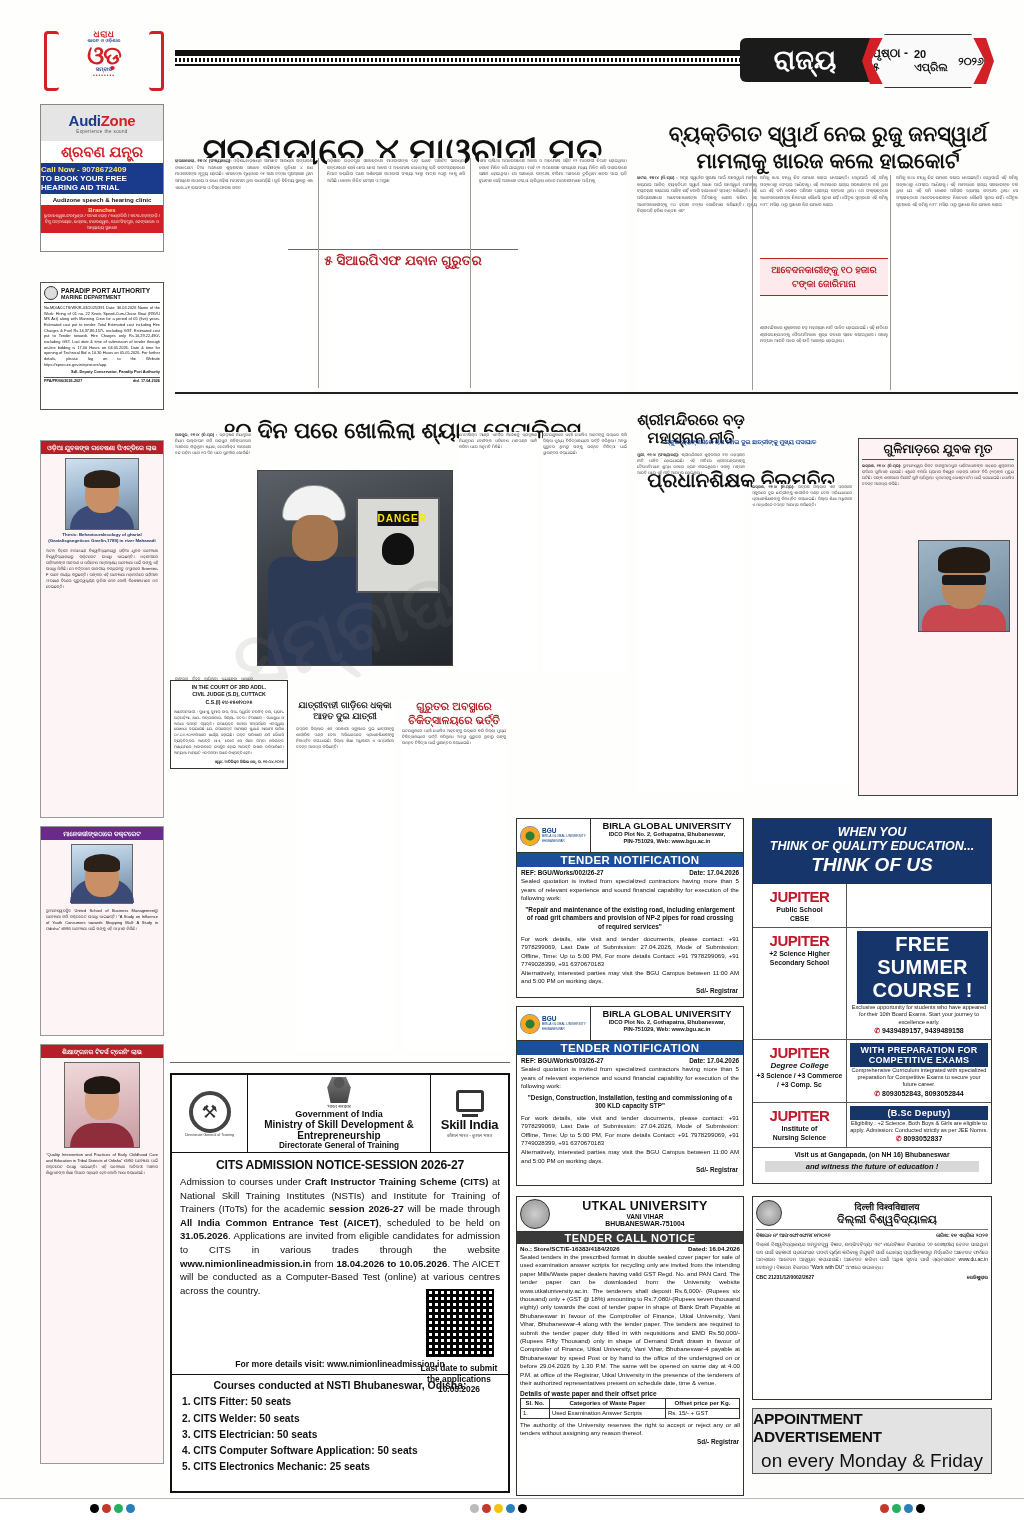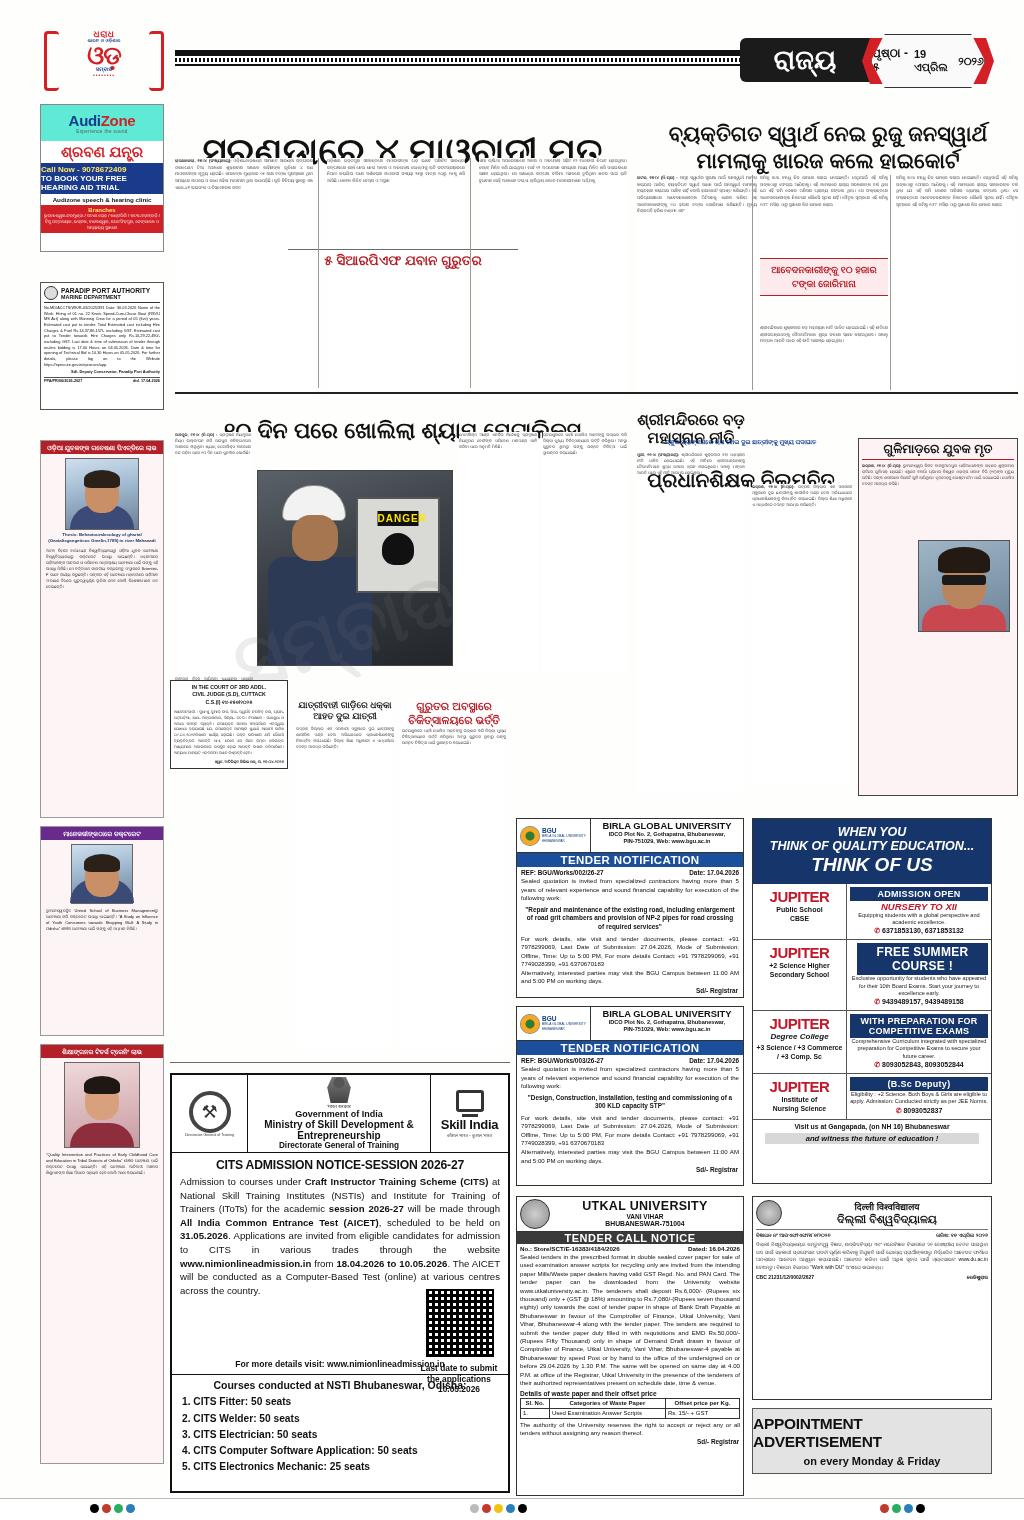--- a/index.html
+++ b/index.html
@@ -75,21 +75,21 @@
   }
   .odia-body.sm { font-size:4px; line-height:1.5; }
 
   .col-rule { position:absolute; width:1px; background:#9a9a9a; }
   .hr-thin { position:absolute; height:1px; background:#6a6a6a; }
   .hr-thick { position:absolute; height:2px; background:#222; }
 
   
   .audizone { position:absolute; left:40px; top:104px; width:124px; height:148px;
               border:1px solid #888; background:#fff; overflow:hidden; }
-  .az-top { height:36px; background:#5eead4; display:flex; align-items:center; justify-content:center;
+  .az-top { height:36px; background:#e5e5e5; display:flex; align-items:center; justify-content:center;
             flex-direction:column; }
   .az-name { font-size:15px; font-weight:bold; color:#1a3b8b; letter-spacing:-.3px; }
   .az-name .z { color:#d32027; }
   .az-tag { font-size:4.5px; color:#555; letter-spacing:.4px; }
   .az-odia { height:22px; background:#fff; display:flex; align-items:center; justify-content:center;
              font-size:15px; font-weight:bold; color:#d32027; }
   .az-blue { background:#1a3b8b; color:#fff; text-align:left; padding:2px 0; }
   .az-blue .l1 { font-size:8px; font-weight:bold; color:#ffe46a; }
   .az-blue .l2 { font-size:8px; font-weight:bold; }
   .az-blue .l3 { font-size:8px; font-weight:bold; }
@@ -252,21 +252,21 @@
   .jup-t3 { font-size:19px; font-style:italic; font-weight:bold; line-height:1.15; }
   .jup-row { display:flex; border-bottom:1px solid #555; }
   .jup-left { width:94px; border-right:1px solid #555; text-align:center; padding:4px 2px; }
   .jup-brand { font-size:15px; font-weight:bold; color:#c0192c; letter-spacing:-.5px; }
   .jup-sub { font-size:7px; font-weight:bold; line-height:1.3; }
   .jup-sub.it { font-style:italic; font-size:8px; }
   .jup-li { font-size:6.8px; font-weight:bold; line-height:1.35; }
   .jup-right { flex:1; text-align:center; padding:3px 3px 4px; }
   .jup-bar { background:#16356b; color:#fff; font-size:9px; font-weight:bold; padding:2px 0;
              letter-spacing:.3px; }
-  .jup-bar.big { font-size:12px;margin-left:7px; }
+  .jup-bar.big { font-size:20px;margin-left:7px; }
   .jup-red { color:#c0192c; font-size:9.5px; font-weight:bold; font-style:italic; }
   .jup-desc { font-size:5.6px; line-height:1.3; color:#222; }
   .jup-ph { font-size:7px; font-weight:bold; margin-top:1px; }
   .jup-ph .pi { color:#c0192c; }
   .jup-foot1 { text-align:center; font-size:6.8px; font-weight:bold; padding:3px 0 1px; }
   .jup-foot2 { text-align:center; font-size:7.6px; font-weight:bold; font-style:italic;
                background:#d8d8d8; margin:2px 12px 3px; padding:1px 0; }
 
   
   .utkal { position:absolute; left:516px; top:1196px; width:228px; height:300px;
@@ -301,21 +301,21 @@
             margin-top:3px; border-top:1px solid #777; padding-top:2px; }
   .du-p { font-size:5px; line-height:1.5; text-align:justify; margin-top:2px; }
   .du-foot { display:flex; justify-content:space-between; font-size:5px; font-weight:bold;
              margin-top:3px; }
 
   
   .appt { position:absolute; left:752px; top:1408px; width:240px; height:66px;
           border:1px solid #555; background:#e3e3e3;
           display:flex; flex-direction:column; align-items:center; justify-content:center; }
   .appt-1 { font-size:15.5px; font-weight:bold; letter-spacing:-.3px; }
-  .appt-2 { font-size:11px; font-weight:bold; margin-top:4px; }
+  .appt-2 { font-size:19px; font-weight:normal; margin-top:4px; }
 
   
   .footer-bar { position:absolute; left:0; bottom:0; width:1024px; height:22px;
                 border-top:1px solid #bbb; background:#fff; }
   .reg-marks { position:absolute; top:5px; display:flex; gap:3px; }
   .reg-marks i { display:block; width:9px; height:9px; border-radius:50%; }
   .watermark { position:absolute; left:250px; top:560px; width:420px; height:230px;
                font-size:76px; font-weight:bold; color:rgba(120,120,120,.14);
                transform:rotate(-18deg); pointer-events:none; line-height:1; }
 </style>
@@ -342,21 +342,21 @@
         <div class="r2"></div>
         <div class="r3"></div>
     </div>
 
     <div class="section-tag">ରାଜ୍ୟ</div>
 
     <div class="date-badge">
       <div class="redplate"></div>
       <div class="whiteplate">
         <div class="dl1">ପୃଷ୍ଠା - ୫</div>
-        <div class="dl2">19  ଏପ୍ରିଲ</div>
+        <div class="dl2">20  ଏପ୍ରିଲ</div>
         <div class="dl3">୨୦୨୬</div>
       </div>
     </div>
   </div>
 
   <div class="audizone">
     <div class="az-top">
       <div class="az-name"><span>Audi</span><span class="z">Zone</span></div>
       <div class="az-tag">Experience the sound</div>
     </div>
@@ -624,26 +624,20 @@
       <div class="jup-t1">WHEN YOU</div>
       <div class="jup-t2">THINK OF QUALITY EDUCATION...</div>
       <div class="jup-t3">THINK OF US</div>
     </div>
     <div id="jup-rows">
         <div class="jup-row">
           <div class="jup-left">
             <div class="jup-brand">JUPITER</div>
             <div class="jup-sub">Public School</div>
             <div class="jup-li">CBSE</div>
-          </div>
-          <div class="jup-right">
-            <div class="jup-bar">ADMISSION OPEN</div>
-            <div class="jup-red">NURSERY TO XII</div>
-            <div class="jup-desc">Equipping students with a global perspective and academic excellence.</div>
-            <div class="jup-ph"><span class="pi">✆ </span>6371853130, 6371853132</div>
           </div>
         </div>
         <div class="jup-row">
           <div class="jup-left">
             <div class="jup-brand">JUPITER</div>
             <div class="jup-sub">+2 Science Higher</div>
             <div class="jup-li">Secondary School</div>
           </div>
           <div class="jup-right">
             <div class="jup-bar big">FREE SUMMER COURSE !</div>

